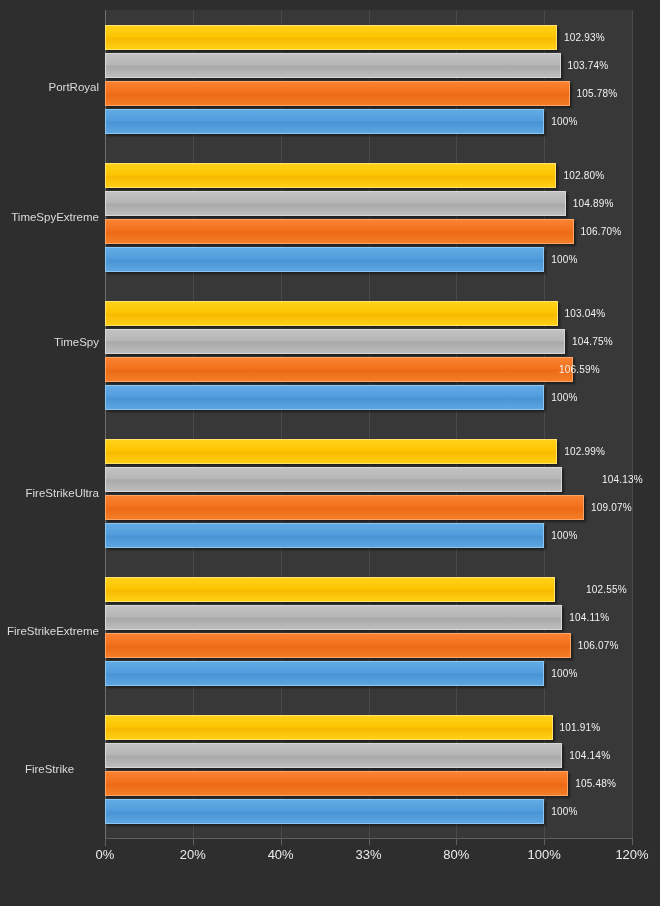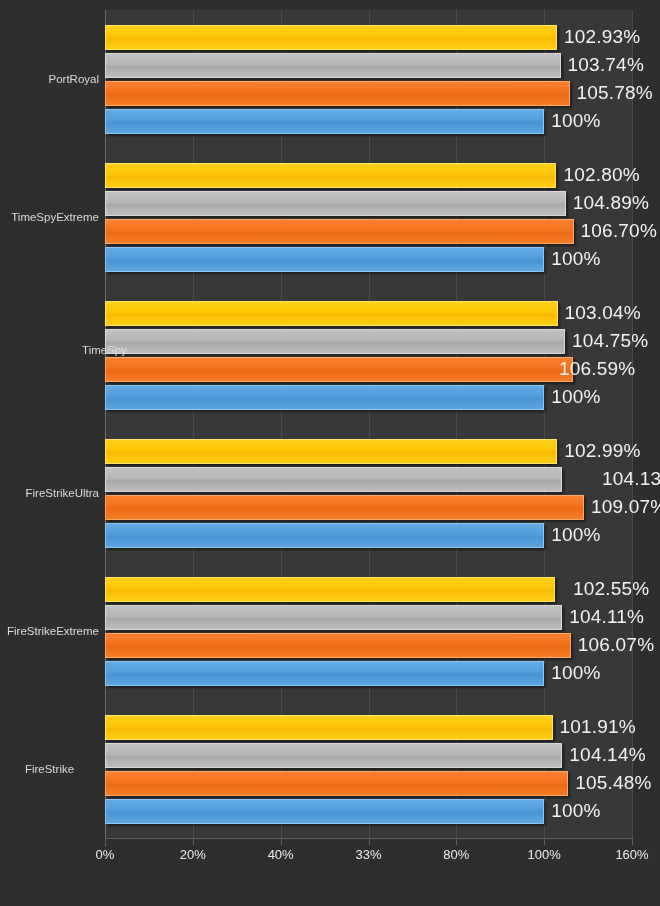--- a/index.html
+++ b/index.html
@@ -92,21 +92,21 @@
   .bar.c3 { 
     background: linear-gradient(to bottom,#62aae4 0%,#509cdc 48%,#4893d4 52%,#5da6e1 100%);
     border-color: #8cc6f2;
   }
 
   .bar-label {
     position: absolute;
     top: 50%;
     transform: translateY(-50%);
     white-space: nowrap;
-    font-size: 19px;
+    font-size: 10px;
     color: #f2f2f2;
     letter-spacing: 0.2px;
   }
   .cat-label-wrap {
     position: absolute;
     left: 0;
     width: 99px;
     text-align: right;
     font-size: 11.5px;
     color: #dcdcdc;
@@ -257,61 +257,61 @@
           </div>
           <div class="bar-row" style="top: 98.5px; width: 100%;">
             <div class="bar c3" style="width: 439.167px;"></div>
           </div>
         </div>
       </div>
   </div>
 
   <div class="axis-line-x"></div>
   <div id="cat-labels">
-      <div class="cat-label-wrap" style="top: 79px;">PortRoyal</div>
+      <div class="cat-label-wrap" style="top: 87px;">PortRoyal</div>
       <div class="cat-label-wrap" style="top: 217px;">TimeSpyExtreme</div>
-      <div class="cat-label-wrap" style="top: 350px; padding-left: 28px;">TimeSpy</div>
+      <div class="cat-label-wrap" style="top: 342px;">TimeSpy</div>
       <div class="cat-label-wrap" style="top: 493px;">FireStrikeUltra</div>
       <div class="cat-label-wrap" style="top: 631px;">FireStrikeExtreme</div>
       <div class="cat-label-wrap" style="top: 769px; text-align: center;">FireStrike</div>
     </div>
   <div id="ticks">
       <div class="tick-mark" style="left: 105px;"></div>
       <div class="tick-label" style="left: 105px;">0%</div>
       <div class="tick-mark" style="left: 192.833px;"></div>
       <div class="tick-label" style="left: 192.833px;">20%</div>
       <div class="tick-mark" style="left: 280.667px;"></div>
       <div class="tick-label" style="left: 280.667px;">40%</div>
       <div class="tick-mark" style="left: 368.5px;"></div>
       <div class="tick-label" style="left: 368.5px;">33%</div>
       <div class="tick-mark" style="left: 456.333px;"></div>
       <div class="tick-label" style="left: 456.333px;">80%</div>
       <div class="tick-mark" style="left: 544.167px;"></div>
       <div class="tick-label" style="left: 544.167px;">100%</div>
       <div class="tick-mark" style="left: 632px;"></div>
-      <div class="tick-label" style="left: 632px;">160%</div>
+      <div class="tick-label" style="left: 632px;">120%</div>
     </div>
   <div id="bar-labels">
       <div class="bar-label" style="left: 564.034px; top: 37px;">102.93%</div>
       <div class="bar-label" style="left: 567.591px; top: 65px;">103.74%</div>
       <div class="bar-label" style="left: 576.551px; top: 93px;">105.78%</div>
       <div class="bar-label" style="left: 551.167px; top: 121px;">100%</div>
       <div class="bar-label" style="left: 563.463px; top: 175px;">102.80%</div>
       <div class="bar-label" style="left: 572.642px; top: 203px;">104.89%</div>
       <div class="bar-label" style="left: 580.591px; top: 231px;">106.70%</div>
       <div class="bar-label" style="left: 551.167px; top: 259px;">100%</div>
       <div class="bar-label" style="left: 564.517px; top: 313px;">103.04%</div>
       <div class="bar-label" style="left: 572.027px; top: 341px;">104.75%</div>
       <div class="bar-label" style="left: 559px; top: 369px;">106.59%</div>
       <div class="bar-label" style="left: 551.167px; top: 397px;">100%</div>
       <div class="bar-label" style="left: 564.298px; top: 451px;">102.99%</div>
       <div class="bar-label" style="left: 602px; top: 479px;">104.13%</div>
       <div class="bar-label" style="left: 590.999px; top: 507px; text-align: center;">109.07%</div>
       <div class="bar-label" style="left: 551.167px; top: 535px;">100%</div>
-      <div class="bar-label" style="left: 573px; top: 589px;">102.55%</div>
+      <div class="bar-label" style="left: 586px; top: 589px;">102.55%</div>
       <div class="bar-label" style="left: 569.216px; top: 617px;">104.11%</div>
       <div class="bar-label" style="left: 577.824px; top: 645px;">106.07%</div>
       <div class="bar-label" style="left: 551.167px; top: 673px;">100%</div>
       <div class="bar-label" style="left: 559.555px; top: 727px;">101.91%</div>
       <div class="bar-label" style="left: 569.348px; top: 755px;">104.14%</div>
       <div class="bar-label" style="left: 575.233px; top: 783px;">105.48%</div>
       <div class="bar-label" style="left: 551.167px; top: 811px;">100%</div>
     </div>
 
 

